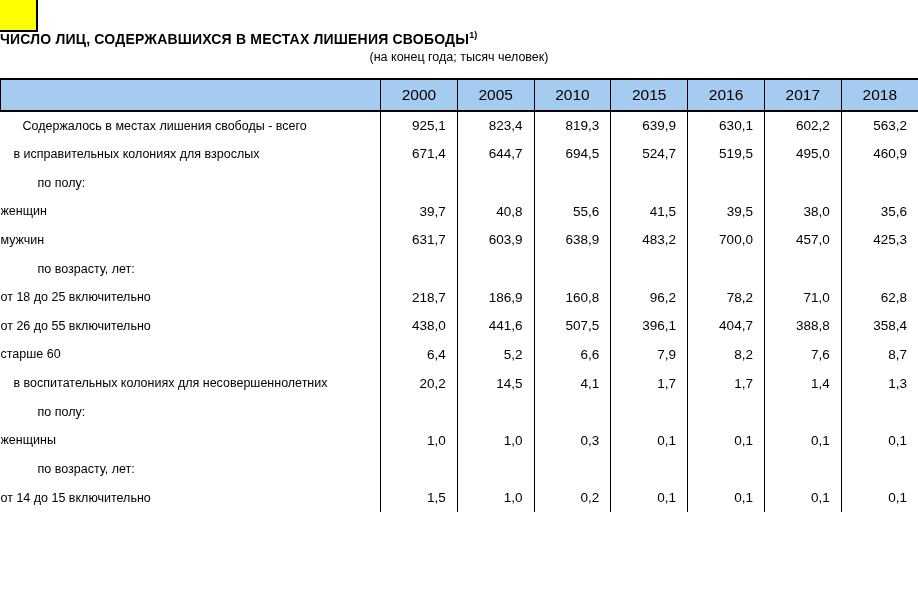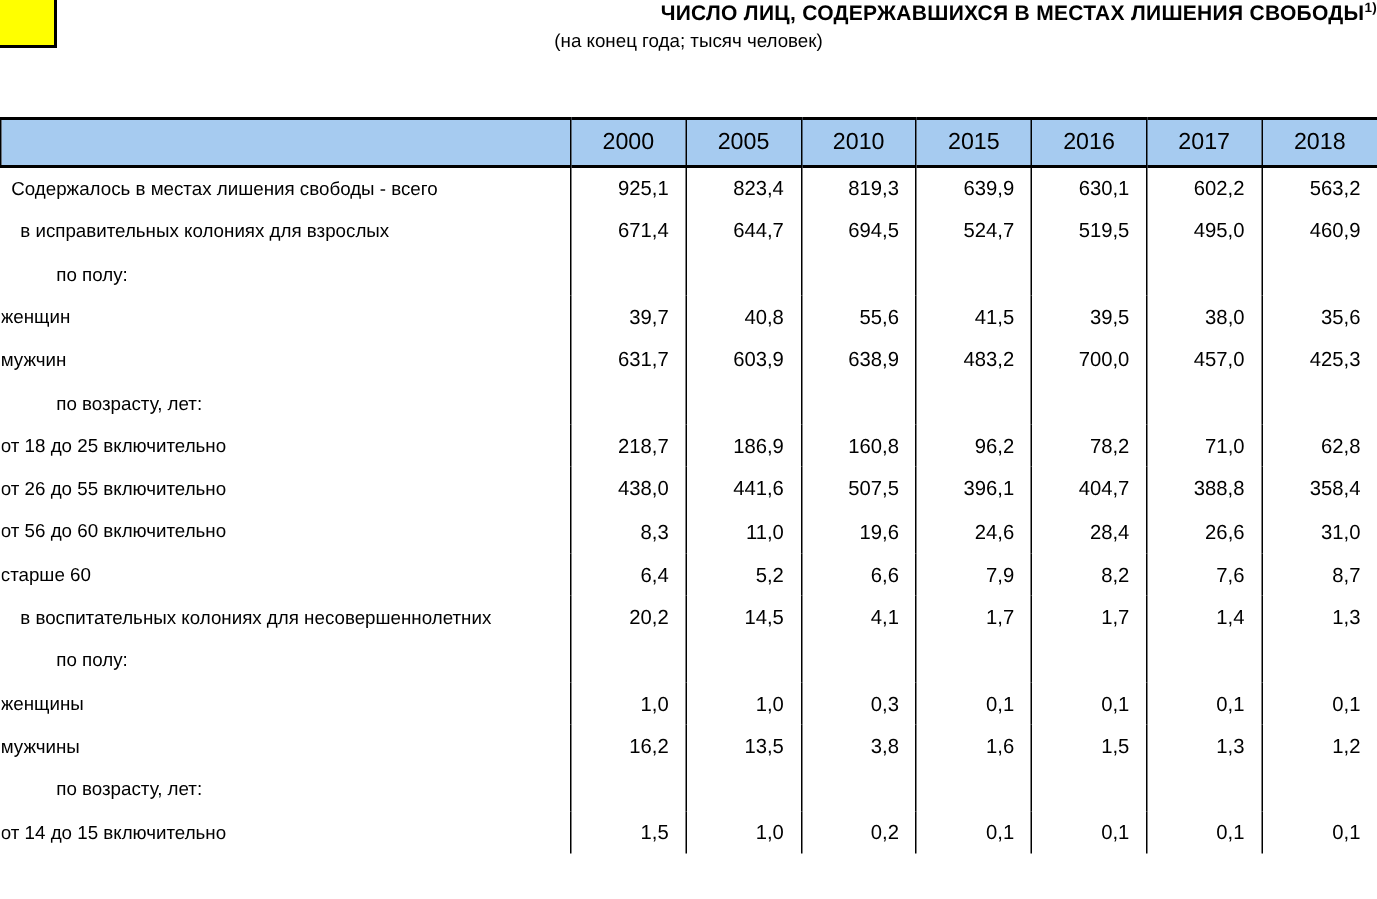--- a/index.html
+++ b/index.html
@@ -12,21 +12,22 @@
     color: #000;
   }
   .yellow-marker {
     position: absolute; top: 0; left: 0;
     width: 36px; height: 30px;
     background: #FFFF00;
     border-right: 2px solid #000;
     border-bottom: 2px solid #000;
   }
   .title {
-    text-align: right;
+    padding-top: 30px;
+    text-align: left;
     font-weight: bold;
     font-size: 14px;
     letter-spacing: 0.2px;
   }
   .title sup { font-size: 9px; }
   .subtitle {
     text-align: center;
     font-size: 12.5px;
     margin-top: 3px;
   }
@@ -56,21 +57,21 @@
     border-left: 1px solid #000;
     vertical-align: middle;
     padding: 0;
     font-size: 13.5px;
     white-space: nowrap;
     overflow: hidden;
   }
   tbody td:first-child { border-left: none; }
   tbody td.label { font-size: 12.5px; text-align: left; }
   tbody td.num { text-align: right; padding-right: 11px; }
-  td.lv0 { padding-left: 7px; }
+  td.lv0 { padding-left: 22px; }
   td.lv1 { padding-left: 13px; }
   td.lv2 { padding-left: 26px; }
   td.lv3 { padding-left: 37px; }
   td.lv4 { }
 </style>
 </head>
 <body>
 
 <div class="yellow-marker"></div>
 
@@ -177,30 +178,20 @@
         <td class="label lv4">от 26 до 55 включительно</td>
         <td class="num">438,0</td>
         <td class="num">441,6</td>
         <td class="num">507,5</td>
         <td class="num">396,1</td>
         <td class="num">404,7</td>
         <td class="num">388,8</td>
         <td class="num">358,4</td>
       </tr>
       <tr>
-        <td class="label lv4">от 56 до 60 включительно</td>
-        <td class="num">8,3</td>
-        <td class="num">11,0</td>
-        <td class="num">19,6</td>
-        <td class="num">24,6</td>
-        <td class="num">28,4</td>
-        <td class="num">26,6</td>
-        <td class="num">31,0</td>
-      </tr>
-      <tr>
         <td class="label lv4">старше 60</td>
         <td class="num">6,4</td>
         <td class="num">5,2</td>
         <td class="num">6,6</td>
         <td class="num">7,9</td>
         <td class="num">8,2</td>
         <td class="num">7,6</td>
         <td class="num">8,7</td>
       </tr>
       <tr>
@@ -227,30 +218,20 @@
         <td class="label lv4">женщины</td>
         <td class="num">1,0</td>
         <td class="num">1,0</td>
         <td class="num">0,3</td>
         <td class="num">0,1</td>
         <td class="num">0,1</td>
         <td class="num">0,1</td>
         <td class="num">0,1</td>
       </tr>
       <tr>
-        <td class="label lv4">мужчины</td>
-        <td class="num">16,2</td>
-        <td class="num">13,5</td>
-        <td class="num">3,8</td>
-        <td class="num">1,6</td>
-        <td class="num">1,5</td>
-        <td class="num">1,3</td>
-        <td class="num">1,2</td>
-      </tr>
-      <tr>
         <td class="label lv3">по возрасту, лет:</td>
         <td class="num"></td>
         <td class="num"></td>
         <td class="num"></td>
         <td class="num"></td>
         <td class="num"></td>
         <td class="num"></td>
         <td class="num"></td>
       </tr>
       <tr>

